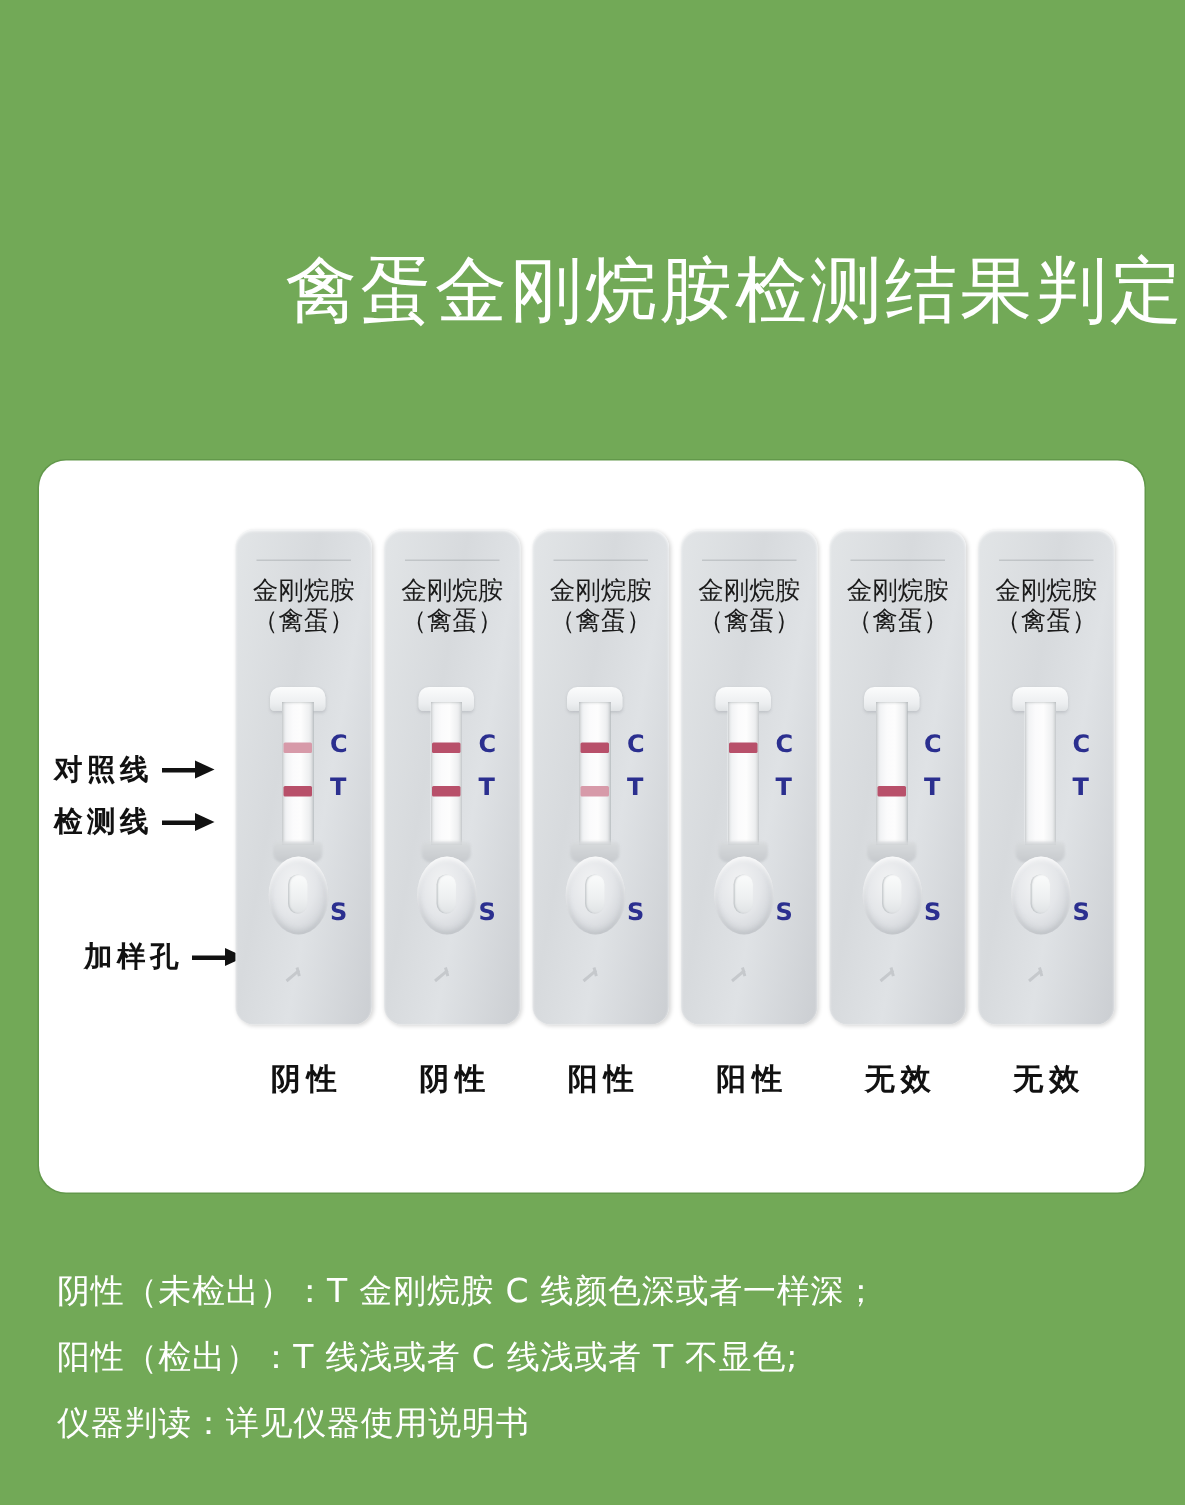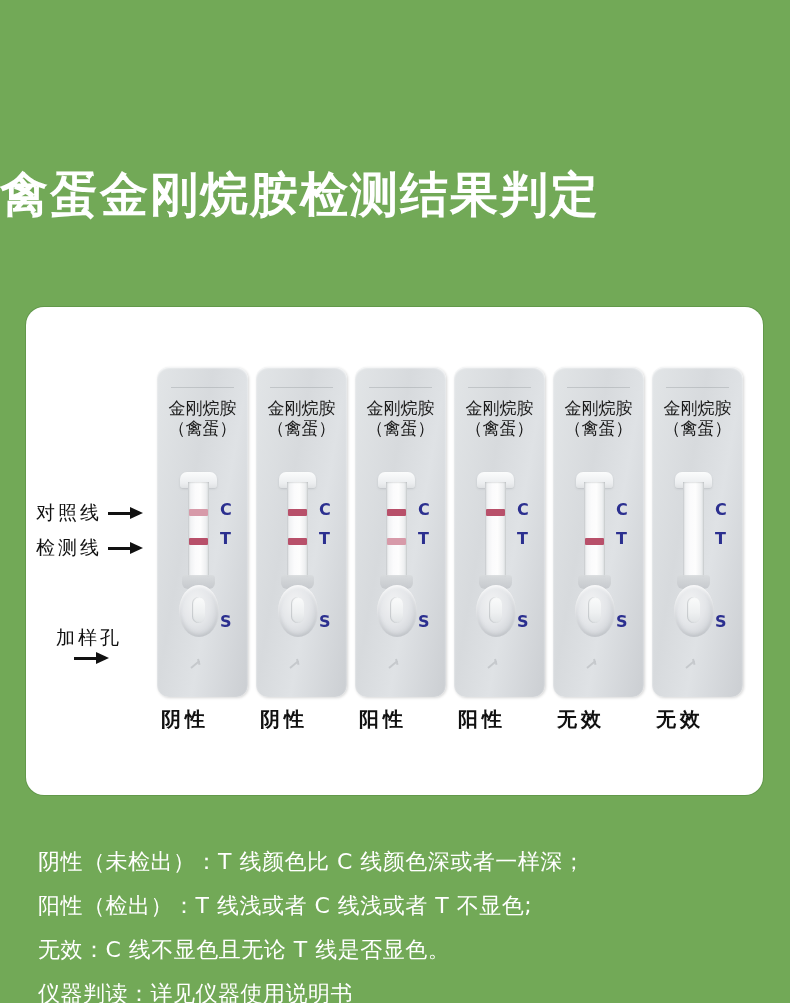--- a/index.html
+++ b/index.html
@@ -14,24 +14,24 @@
     overflow: hidden;
     position: relative;
   }
 
   
   .page-title {
     position: absolute;
     top: 168px;
     left: 0;
     width: 790px;
-    text-align: left;
+    text-align: right;
     color: #ffffff;
     font-size: 48px;
-    font-weight: bold;
+    font-weight: normal;
     letter-spacing: 2px;
     line-height: 1.1;
     white-space: nowrap;
   }
 
   
   .card {
     position: absolute;
     left: 26px;
     top: 307px;
@@ -42,21 +42,21 @@
     box-shadow: 0 0 0 1px rgba(40,90,30,0.22);
   }
 
   
   .annot {
     position: absolute;
     display: flex;
     align-items: center;
     color: #111111;
     font-size: 19px;
-    font-weight: normal;
+    font-weight: bold;
     letter-spacing: 3px;
     white-space: nowrap;
   }
   .annot .arrow {
     display: inline-block;
     position: relative;
     width: 36px;
     height: 14px;
     margin-left: 6px;
   }
@@ -71,27 +71,27 @@
     content: "";
     position: absolute;
     left: 22px; top: 1px;
     width: 0; height: 0;
     border-left: 13px solid #111;
     border-top: 6.5px solid transparent;
     border-bottom: 6.5px solid transparent;
   }
   #annot-control { left: 36px; top: 500px; }
   #annot-test    { left: 36px; top: 535px; text-align: right; }
-  #annot-sample  { left: 56px; top: 625px; flex-direction: column; }
+  #annot-sample  { left: 56px; top: 625px; }
 
   
   .strip-row {
     position: absolute;
     left: 157px;
-    top: 367px;
+    top: 353px;
     display: flex;
     gap: 8px;
   }
 
   .cassette {
     position: relative;
     width: 91px;
     height: 330px;
     border-radius: 12px;
     background: linear-gradient(100deg, #e2e5e7 0%, #d7dadd 38%, #dfe2e5 62%, #cbced2 100%);
@@ -227,20 +227,21 @@
   
   .result-row {
     position: absolute;
     left: 157px;
     top: 706px;
     display: flex;
     gap: 8px;
   }
   .result-name {
     width: 91px;
+    text-align: center;
     font-size: 20px;
     font-weight: bold;
     color: #111111;
     letter-spacing: 4px;
     text-indent: 4px;
     font-family: "DejaVu Serif", "Liberation Serif", serif;
   }
 
   
   .legend {
@@ -385,17 +386,16 @@
 <div class="result-row" id="result-row">
     <div class="result-name">阴性</div>
     <div class="result-name">阴性</div>
     <div class="result-name">阳性</div>
     <div class="result-name">阳性</div>
     <div class="result-name">无效</div>
     <div class="result-name">无效</div>
   </div>
 
 <div class="legend">
-  <div>阴性（未检出）：T 线颜色比 C 线颜色深或者一样深；</div>
+  <div>阴性（未检出）：T 金刚烷胺 C 线颜色深或者一样深；</div>
   <div>阳性（检出）：T 线浅或者 C 线浅或者 T 不显色;</div>
-  <div>无效：C 线不显色且无论 T 线是否显色。</div>
   <div>仪器判读：详见仪器使用说明书</div>
 </div>
 
 </body></html>

